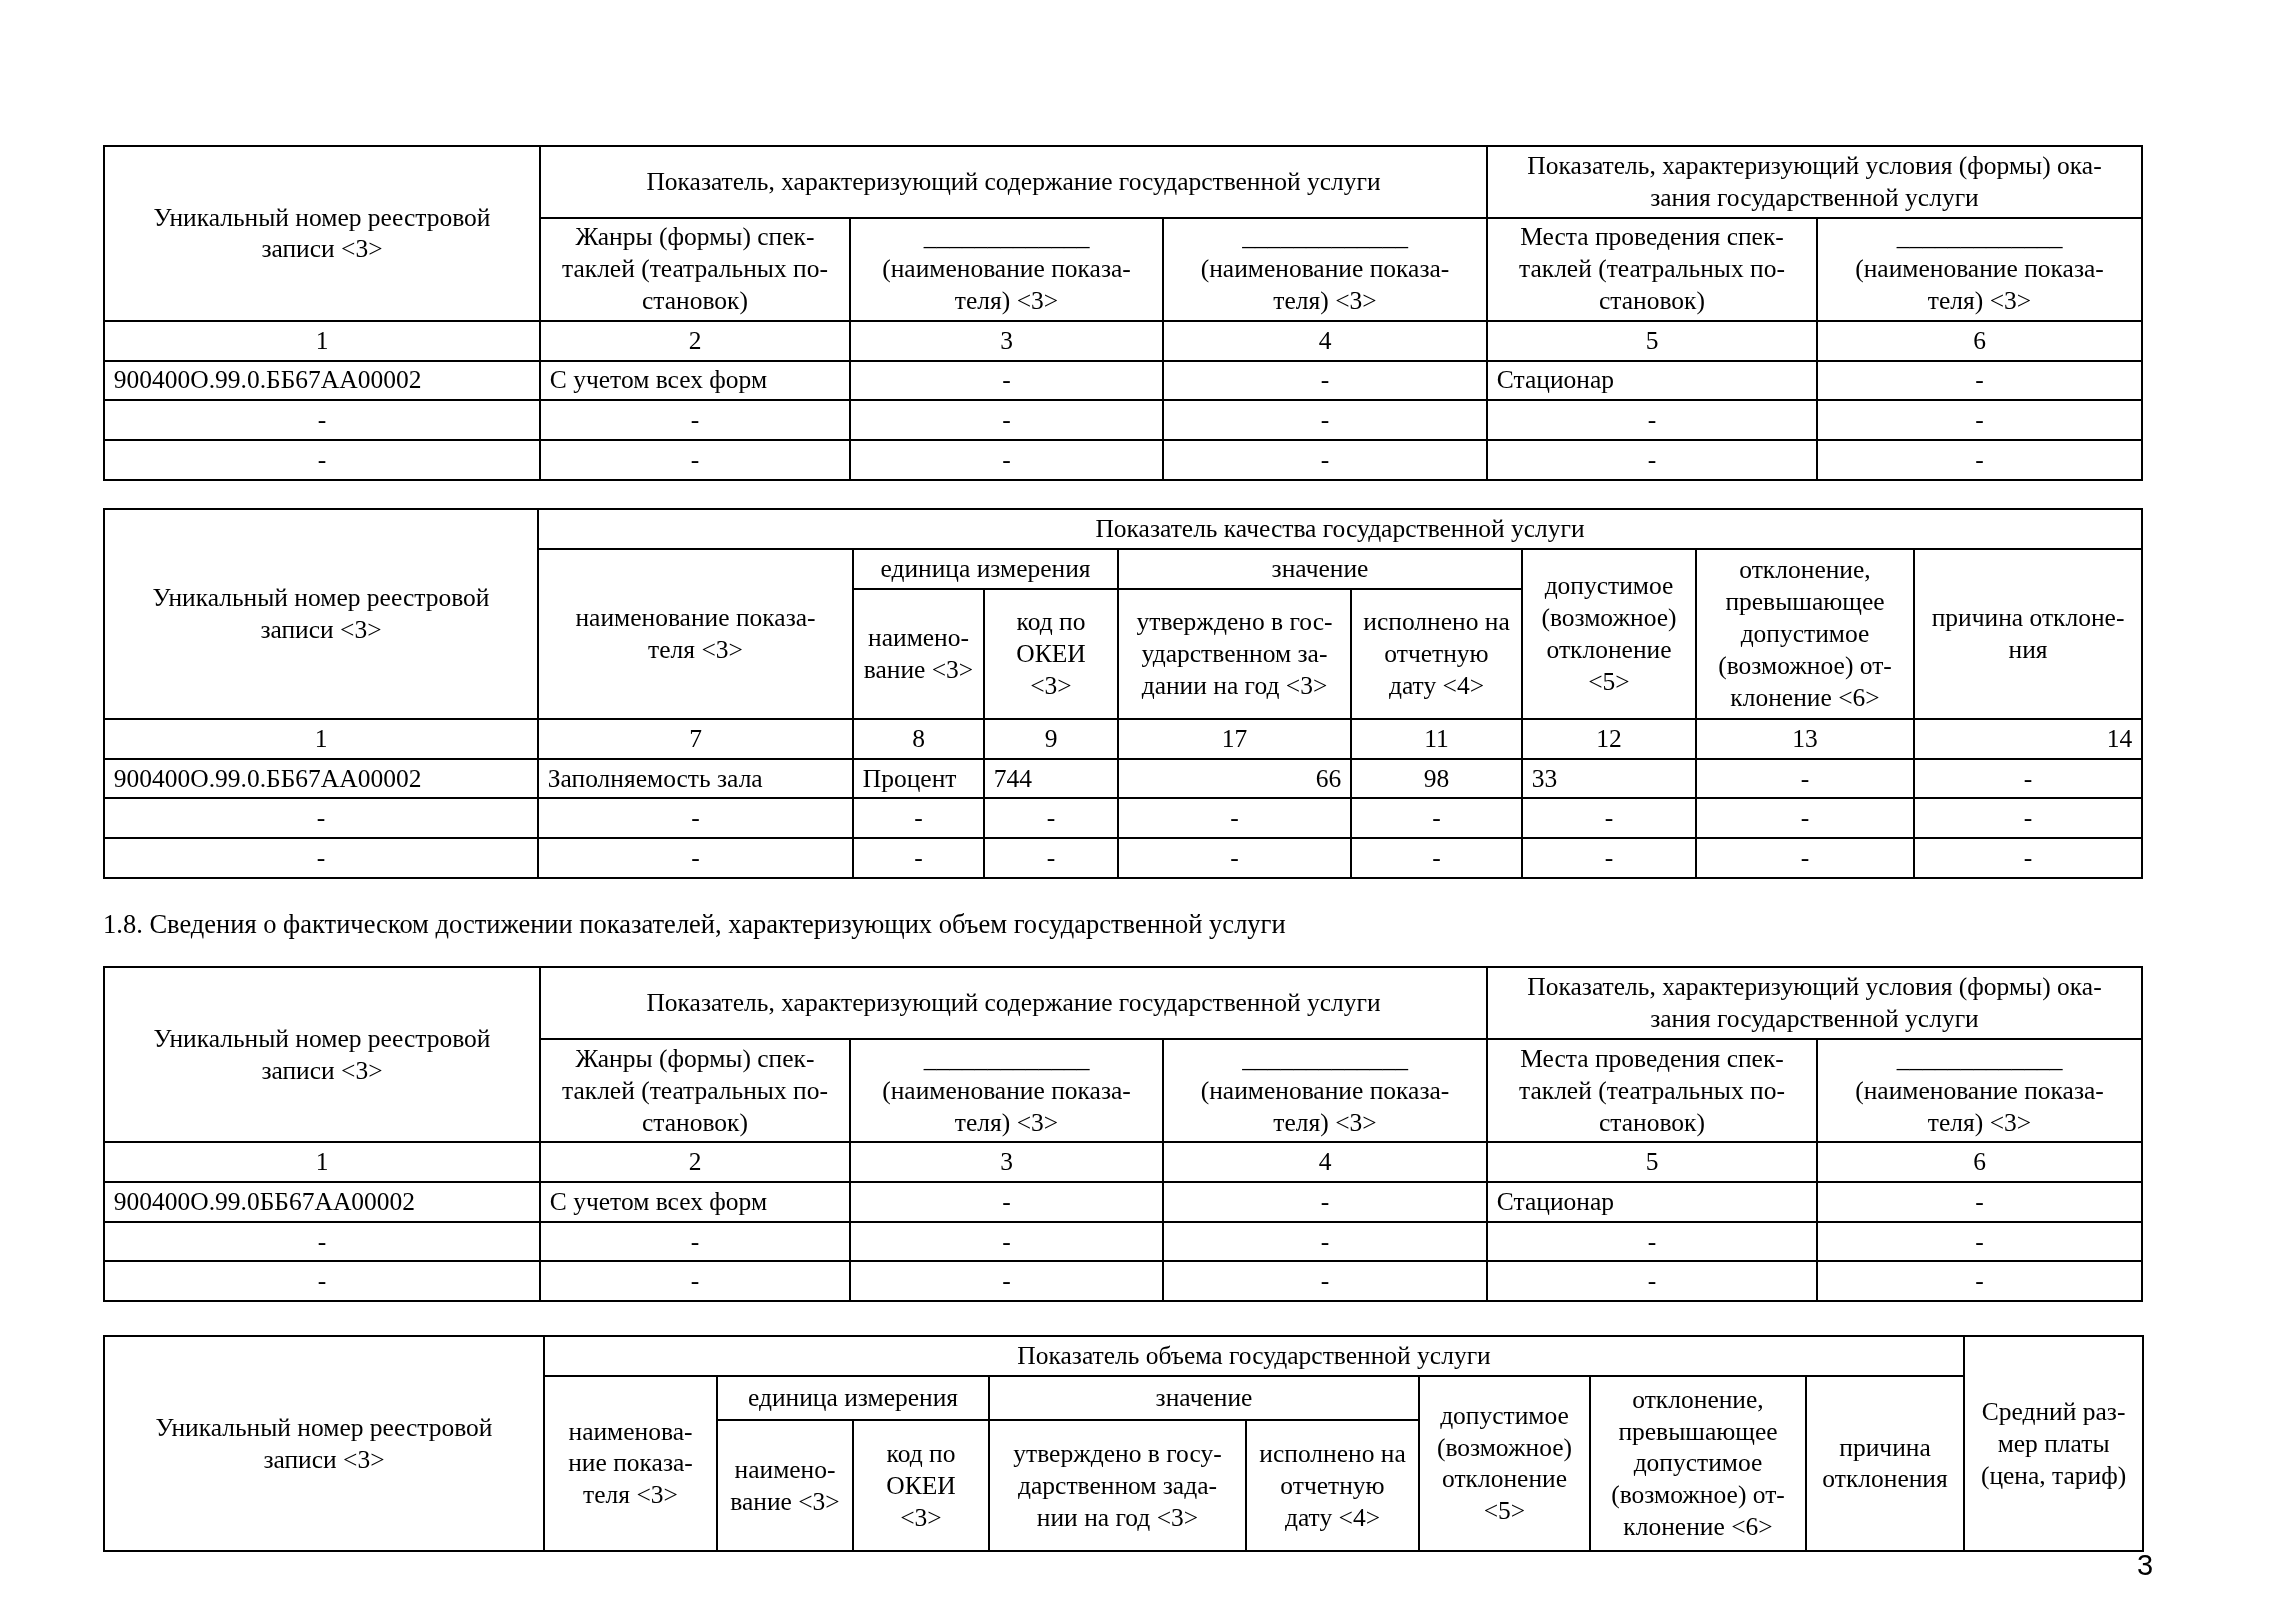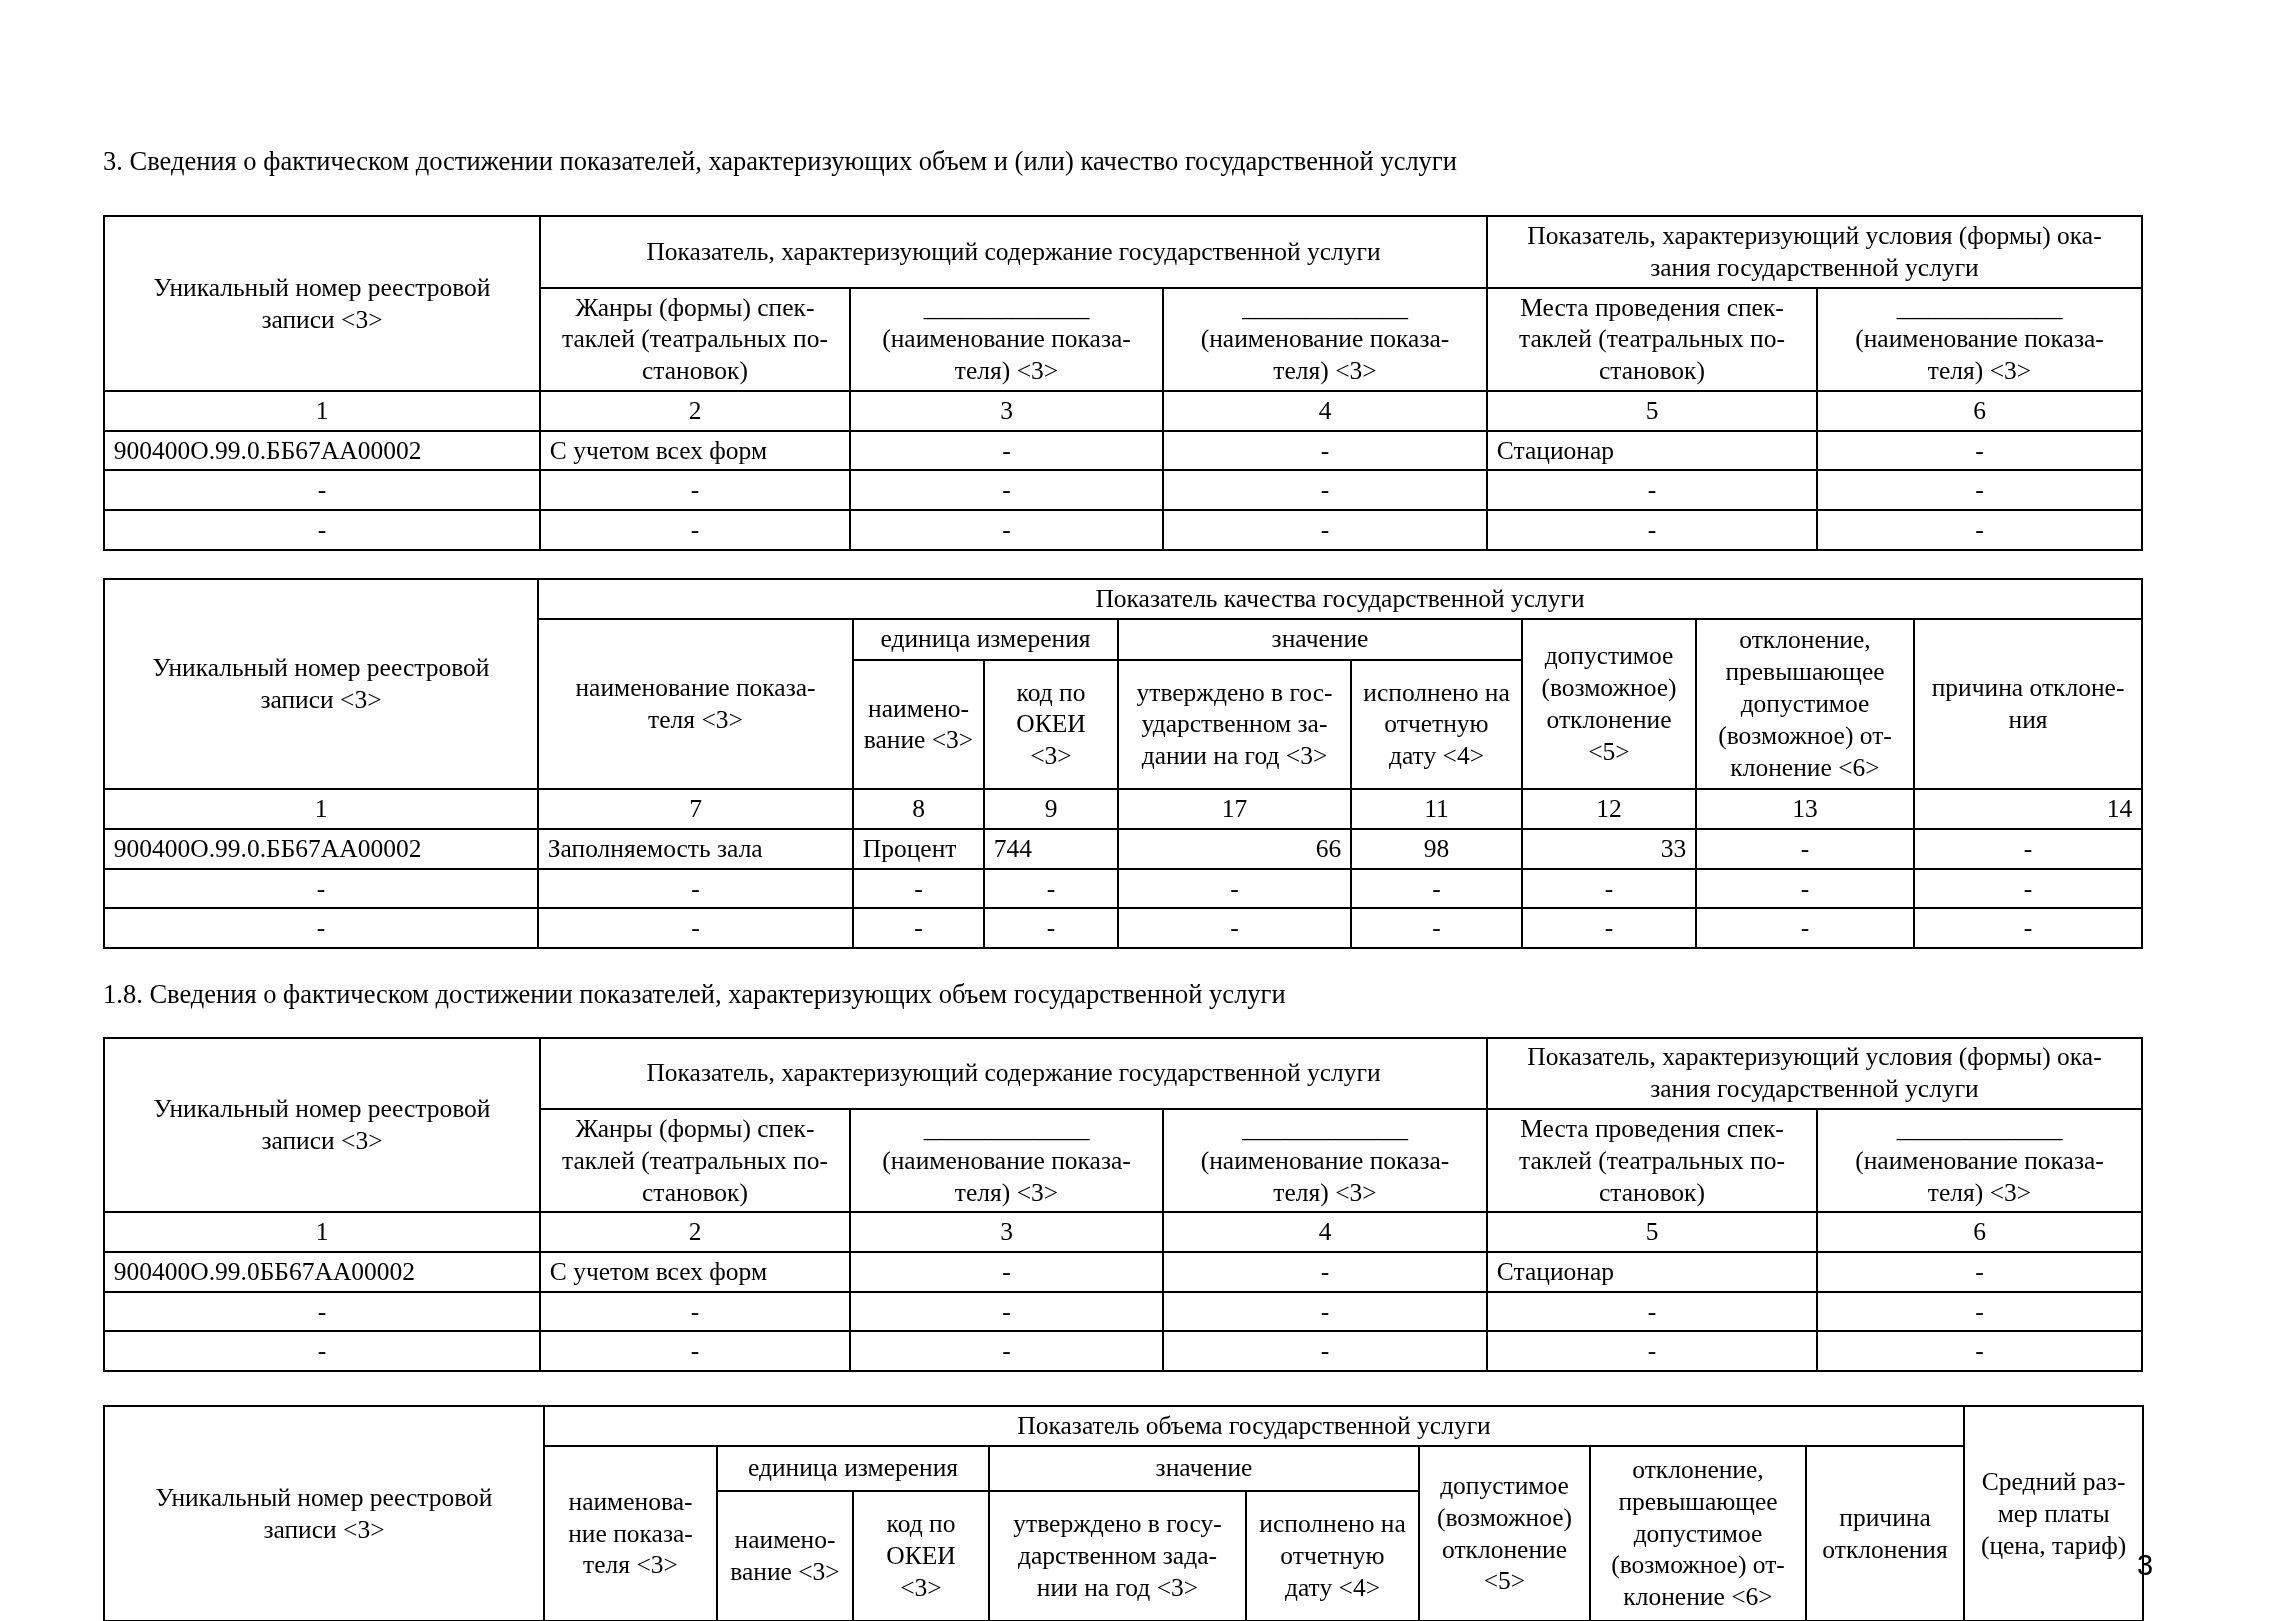--- a/index.html
+++ b/index.html
@@ -39,21 +39,20 @@
   .pagenum{
     position:absolute; left:2137px; top:1549px;
     font-family:"Liberation Sans","DejaVu Sans",sans-serif; font-size:29px;
   }
 </style>
 </head>
 <body>
 
 <div class="page">
 
-  <p class="hd hd3">3. Сведения о фактическом достижении показателей, характеризующих объем и (или) качество государственной услуги</p>
 
   <table class="t tA">
     <colgroup>
       <col style="width:436px">
         <col style="width:310px">
         <col style="width:313px">
       <col style="width:324px">
         <col style="width:330px">
         <col style="width:325px">
     </colgroup>
@@ -184,21 +183,21 @@
         </tr>
       </tbody>
     <tbody class="data">
         <tr>
           <td style="text-align: left;">900400О.99.0.ББ67АА00002</td>
           <td style="text-align: left;">Заполняемость зала</td>
           <td style="text-align: left;">Процент</td>
           <td style="text-align: left;">744</td>
           <td style="text-align: right;">66</td>
           <td style="text-align: center;">98</td>
-          <td style="text-align: right; margin-top: 29px;">33</td>
+          <td style="text-align: left; margin-top: 29px;">33</td>
           <td style="text-align: center;">-</td>
           <td style="text-align: center;">-</td>
         </tr>
         <tr>
           <td style="text-align: center;">-</td>
           <td style="text-align: center;">-</td>
           <td style="text-align: center;">-</td>
           <td style="text-align: center;">-</td>
           <td style="text-align: center;">-</td>
           <td style="text-align: center;">-</td>

